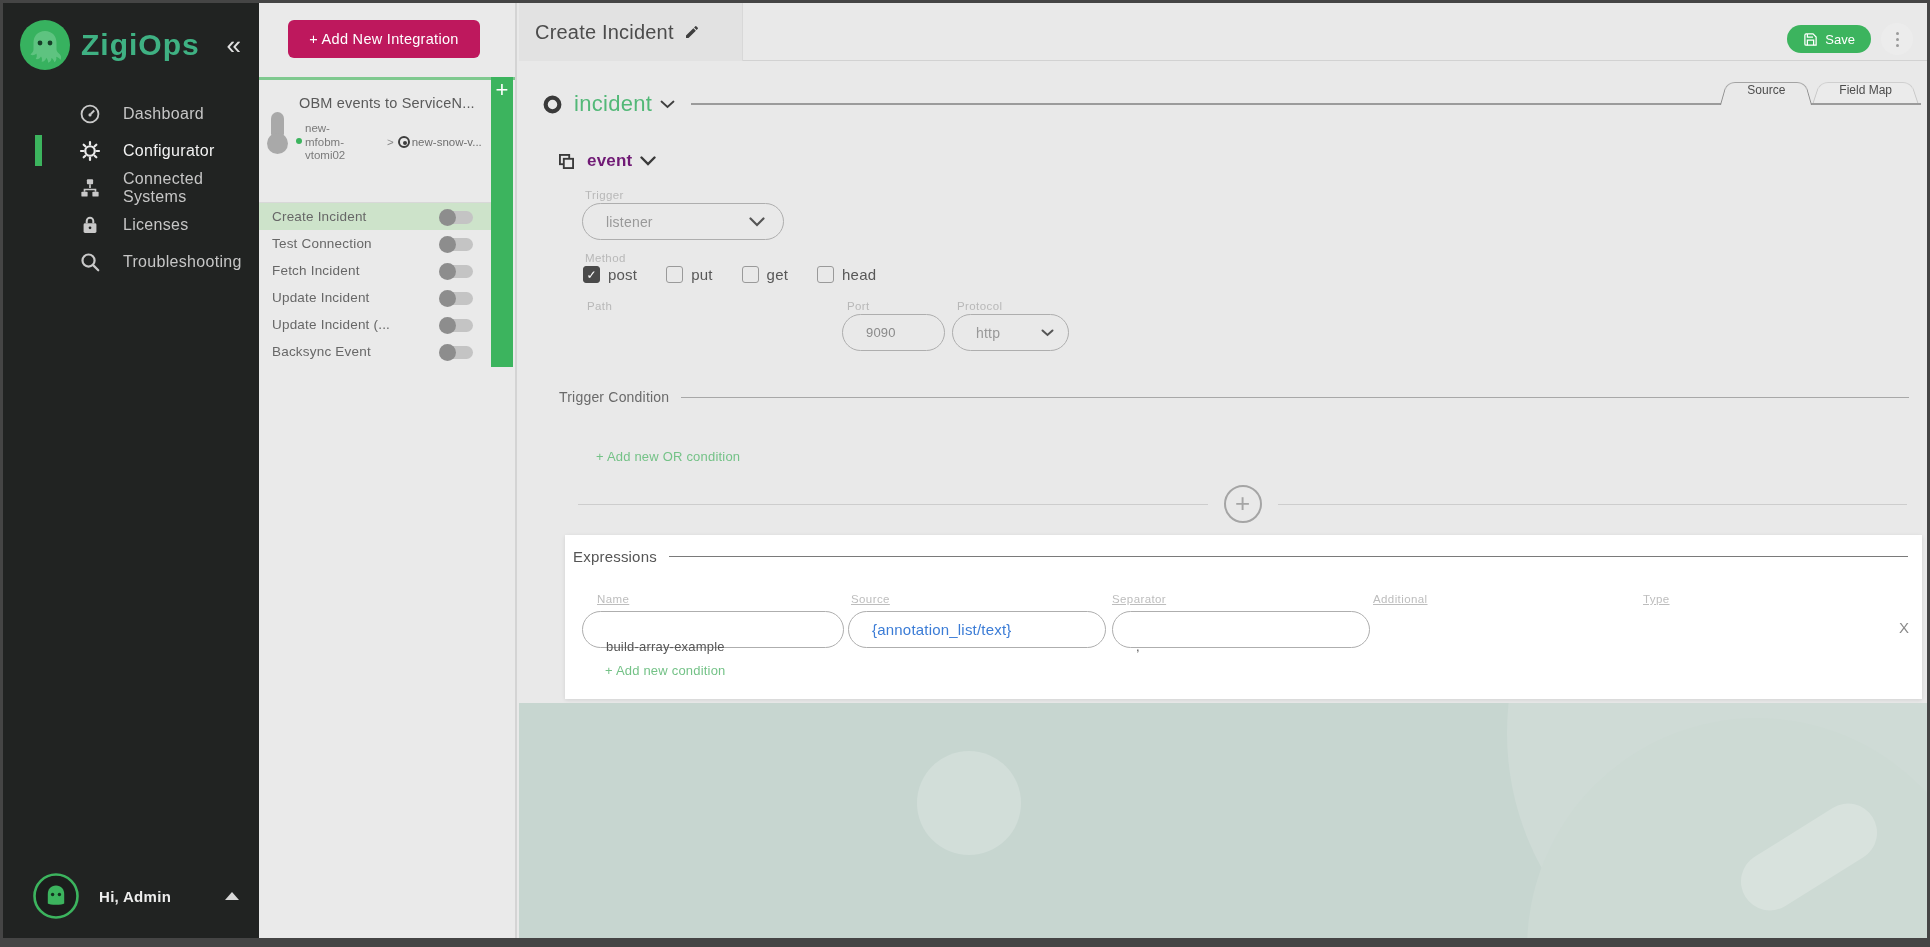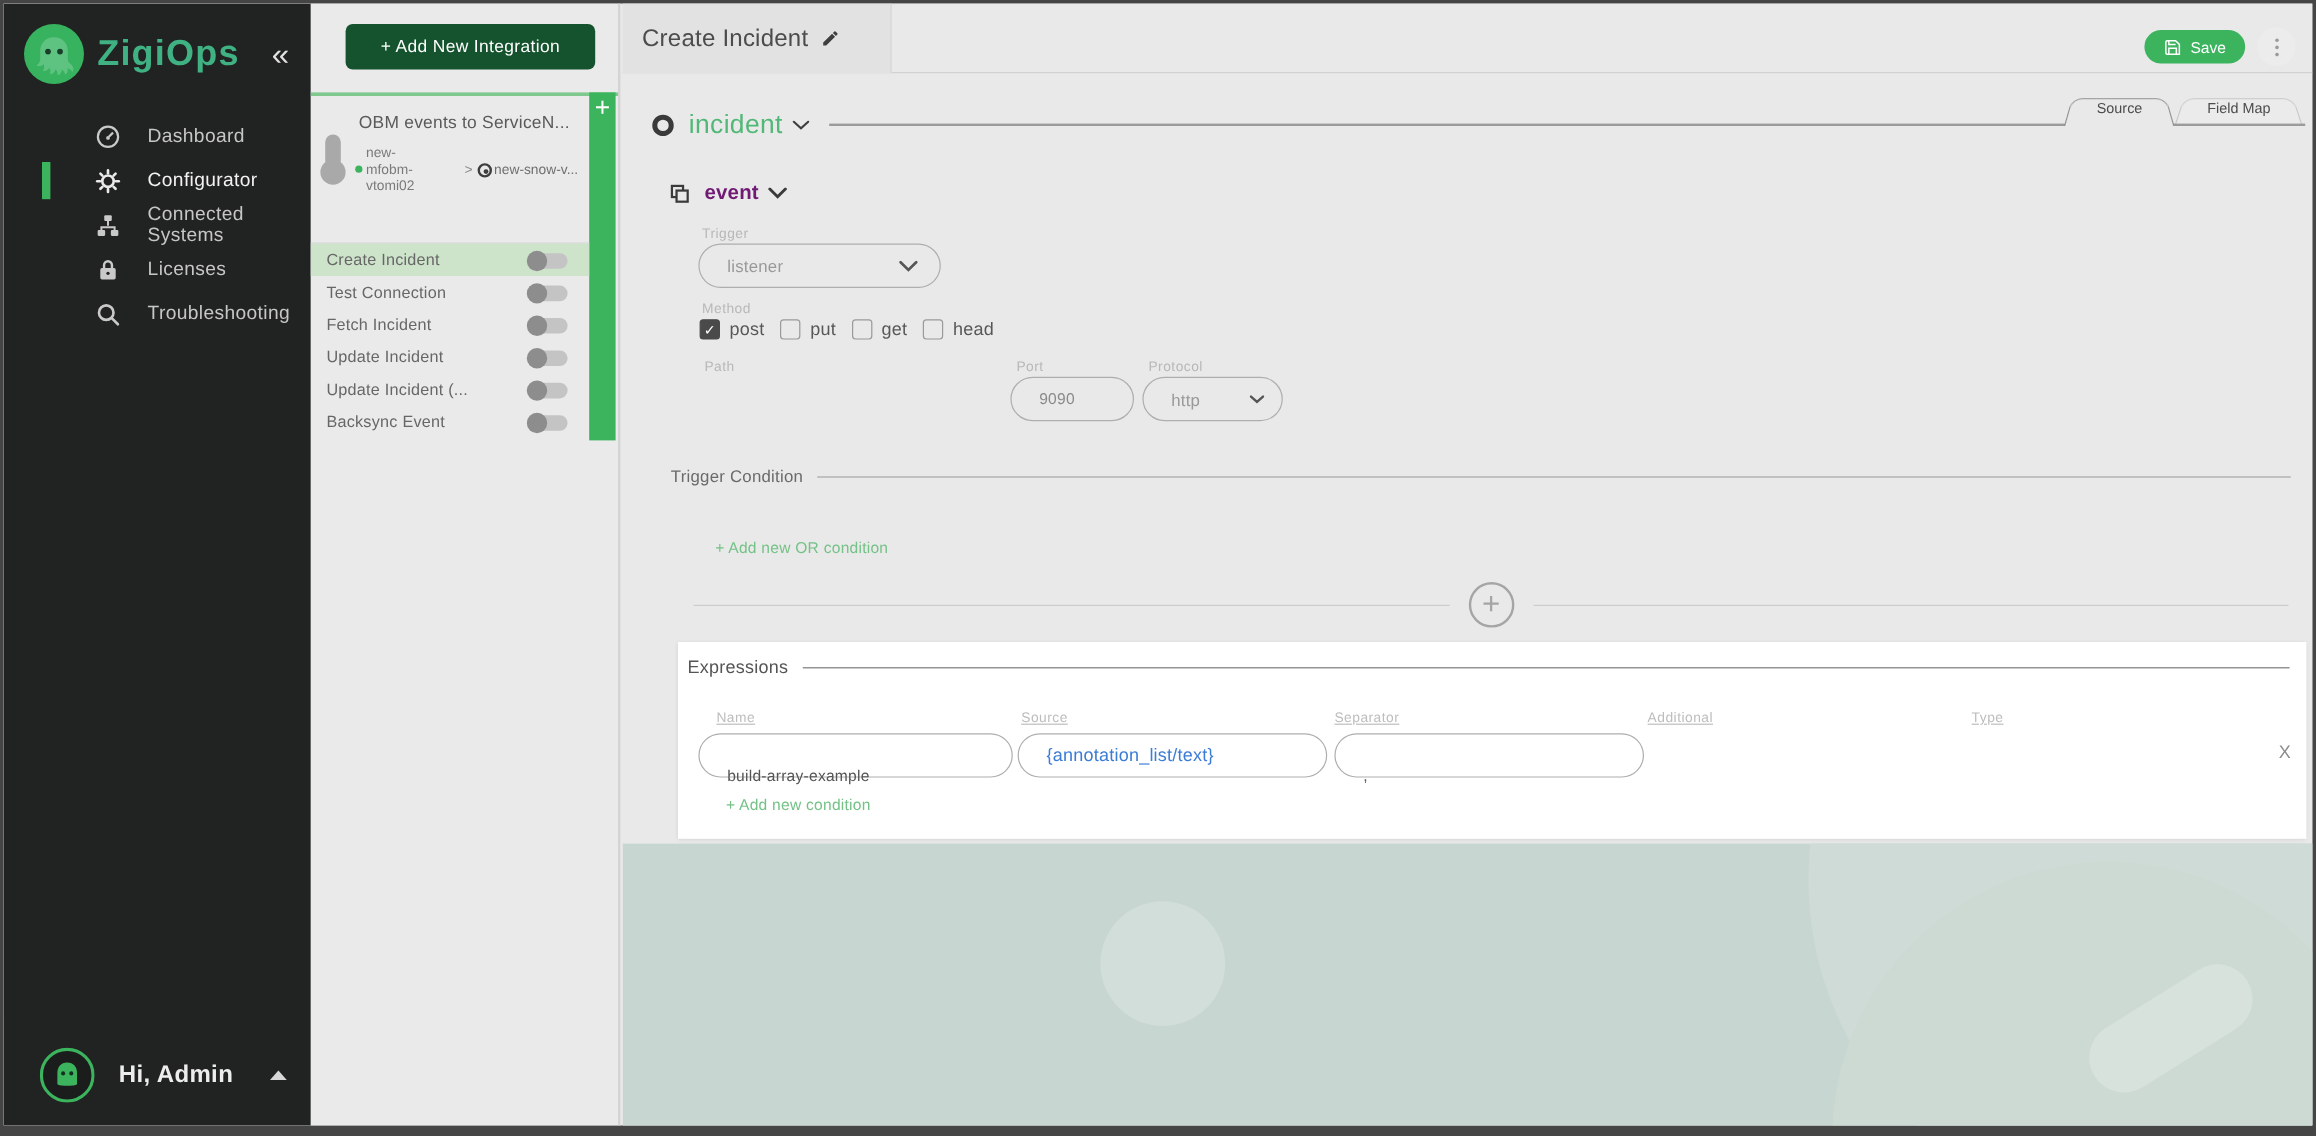--- a/index.html
+++ b/index.html
@@ -17,27 +17,27 @@
   .brand{ margin-left:10px; font-size:30px; letter-spacing:1px; color:#3fb183; font-weight:bold; }
   .collapse{ margin-left:auto; color:#e2e2e2; font-size:26px; line-height:1; cursor:pointer; padding-right:6px; }
   .nav{ position:absolute; top:92px; left:0; right:0;margin-left:32px; }
   .nav-item{ position:relative; height:37px; display:flex; align-items:center; padding-left:44px; cursor:pointer; }
   .nav-item .nav-icon{ width:22px; height:22px; display:inline-flex; }
   .nav-item .nav-label{ margin-left:22px; font-size:16px; color:#c6c6c6; letter-spacing:.3px; }
   .nav-item.active::before{ content:''; position:absolute; left:0; top:3px; bottom:3px; width:7px; background:#3cb45e; }
   .nav-item.active .nav-label{ color:#f2f2f2; }
   .user-row{ position:absolute; left:30px; right:20px; bottom:18px; height:48px; display:flex; align-items:center; cursor:pointer; }
   .avatar{ width:46px; height:46px; }
-  .user-name{ margin-left:20px; color:#ededed; font-size:20px; font-weight:bold; letter-spacing:.3px; }
+  .user-name{ margin-left:20px; color:#ededed; font-size:15px; font-weight:bold; letter-spacing:.3px; }
   .caret-up{ margin-left:auto; width:0; height:0; border-left:7px solid transparent; border-right:7px solid transparent; border-bottom:8px solid #d8d8d8; }
 
   
   .col2{ position:absolute; left:256px; top:0; bottom:0; width:258px; background:#eaeaea; border-right:2px solid #d4d4d4; }
-  .add-integration{ position:absolute; left:29px; top:17px; width:208px; height:38px; border:none; border-radius:6px;
-    background:#14532d; color:#fff; font-size:14.5px; font-family:inherit; letter-spacing:.3px; cursor:pointer; }
+  .add-integration{ position:absolute; left:29px; top:17px; width:192px; height:38px; border:none; border-radius:6px;
+    background:#be185d; color:#fff; font-size:14.5px; font-family:inherit; letter-spacing:.3px; cursor:pointer; }
   .integration-card{ position:absolute; left:0; top:74px; right:0; height:118px; border-top:3px solid #7fc98f; cursor:pointer; }
   .green-rail{ position:absolute; right:2px; top:74px; width:22px; height:290px; background:#3cb45e; }
   .rail-plus{ display:block; text-align:center; color:#fff; font-size:22px; line-height:26px; cursor:pointer; }
   .thermo{ position:absolute; left:12px; top:32px; width:13px; height:28px; background:#a9a9a9; border-radius:7px; }
   .thermo::after{ content:''; position:absolute; left:-4px; bottom:-14px; width:21px; height:21px; border-radius:50%; background:#a9a9a9; }
   .card-title{ position:absolute; left:40px; top:15px; font-size:14.5px; color:#5a5a5a; letter-spacing:.2px; }
   .card-src{ position:absolute; left:46px; top:42px; font-size:11.5px; color:#7a7a7a; line-height:13.5px; }
   .card-src .gdot{ position:absolute; left:-9px; top:16px; width:6px; height:6px; border-radius:50%; background:#3cb45e; }
   .card-link{ position:absolute; left:128px; top:56px; display:flex; align-items:center; font-size:11.5px; color:#6f6f6f; }
   .card-link .arrow{ margin-right:4px; color:#8a8a8a; }
@@ -77,21 +77,21 @@
   .tab.active::before{ border-color:#8f8f8f; background:#e9e9e9; }
 
   .event-row{ position:absolute; left:39px; top:148px; display:flex; align-items:center; }
   .event-label{ margin-left:12px; font-size:17px; color:#701a75; font-weight:bold; letter-spacing:.2px; }
   .field-label{ position:absolute; font-size:11.5px; color:#b8b8b8; letter-spacing:.4px; }
   .pill{ position:absolute; height:37px; border:1.5px solid #aeaeae; border-radius:19px; background:transparent;
     display:flex; align-items:center; padding:0 18px 0 23px; }
   .pill input{ border:none; background:transparent; outline:none; width:100%; font-family:inherit; font-size:13px; color:#8a8a8a; letter-spacing:.2px; }
   .pill .val{ font-size:14px; color:#999; letter-spacing:.2px; }
   .pill .dd-chev{ margin-left:auto; display:inline-flex; }
-  .checks{ position:absolute; left:64px; top:263px; display:flex; align-items:center; gap:13px; }
+  .checks{ position:absolute; left:64px; top:263px; display:flex; align-items:center; gap:29px; }
   .check{ display:flex; align-items:center; gap:8px; cursor:pointer; }
   .box{ width:17px; height:17px; border:1.5px solid #9a9a9a; border-radius:3px; background:transparent; position:relative; }
   .check.checked .box{ background:#4a4a4a; border-color:#4a4a4a; }
   .check.checked .box::after{ content:'✓'; position:absolute; left:2.5px; top:0.5px; color:#fff; font-size:12px; }
   .check .cb-label{ font-size:15px; color:#585858; letter-spacing:.2px; }
 
   .cond-row{ position:absolute; left:40px; top:386px; right:18px; display:flex; align-items:center; }
   .cond-title{ font-size:14px; color:#6a6a6a; letter-spacing:.2px; }
   .cond-row .hr2{ flex:1; border-top:1.5px solid #a8a8a8; margin-left:12px; }
   .green-link{ font-size:13px; color:#74c287; letter-spacing:.2px; cursor:pointer; text-decoration:none; }

